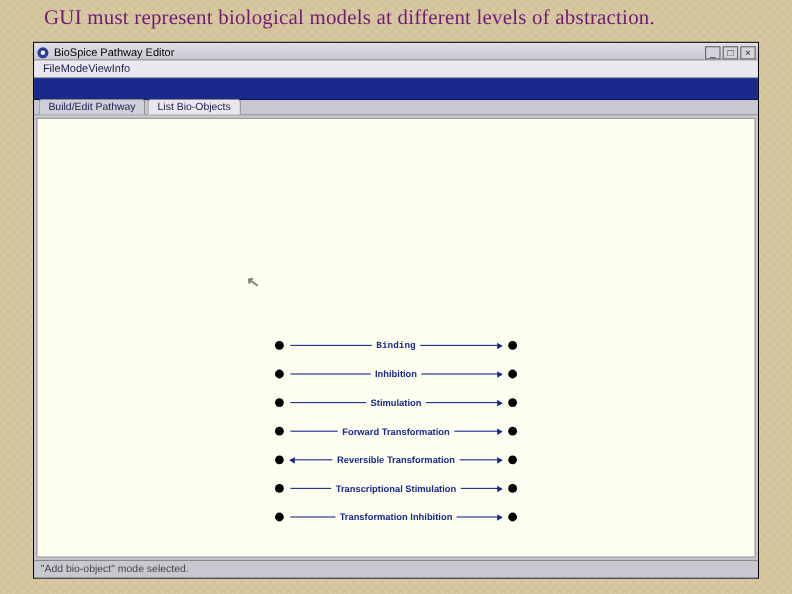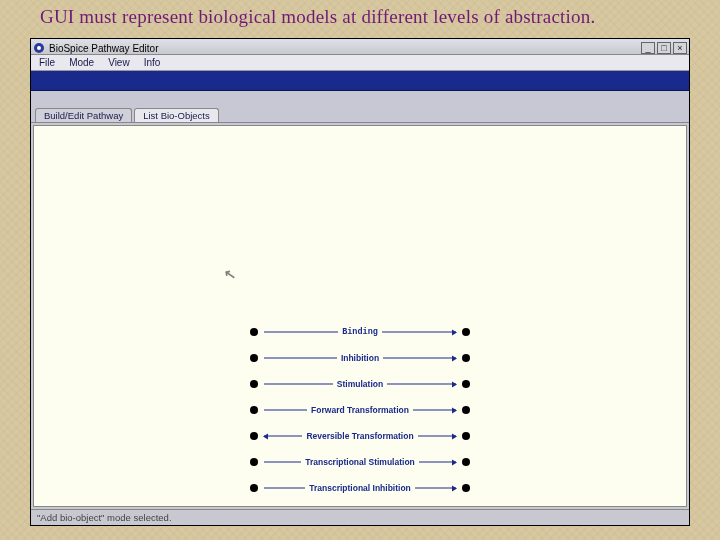--- a/index.html
+++ b/index.html
@@ -50,34 +50,33 @@
     border: 1px solid #666;
     font-size: 9px; line-height: 9px;
     display:flex;align-items:center;justify-content:center;
     color:#222;
   }
   .menubar {
     height: 16px;
     background: #e8e8ee;
     display: flex;
     align-items: center;
-    gap: 14px;
     padding: 0 8px;
     border-bottom: 1px solid #999;
     color:#1a1a4a;
   }
   .menubar span { font-size: 10px; }
   .bluebar {
     height: 20px;
     background: #1a2a8c;
     border-bottom: 1px solid #0b1550;
   }
   .tabrow {
     background: #c8c8d4;
-    height: 32px;
+    height: 14px;
     display: flex;
     align-items: flex-end;
     padding-left: 4px;
     gap: 2px;
     border-bottom: 1px solid #888;
   }
   .tab {
     background: #e8e8ee;
     border: 1px solid #888;
     border-bottom: none;
@@ -236,21 +235,21 @@
           </div>
           <div class="interaction-row" style="top: 325px;">
             <div class="dotL"></div>
             <div class="line"></div>
             <div class="lbl">Transcriptional Stimulation</div>
             <div class="dotR"></div>
           </div>
           <div class="interaction-row" style="top: 351px;">
             <div class="dotL"></div>
             <div class="line"></div>
-            <div class="lbl">Transcriptional Inhibition</div>
+            <div class="lbl">Transformation Inhibition</div>
             <div class="dotR"></div>
           </div>
         </div>
     </div>
   </div>
 
   <div class="statusbar">
     <span>"Add bio-object" mode selected.</span>
   </div>
 </div>

